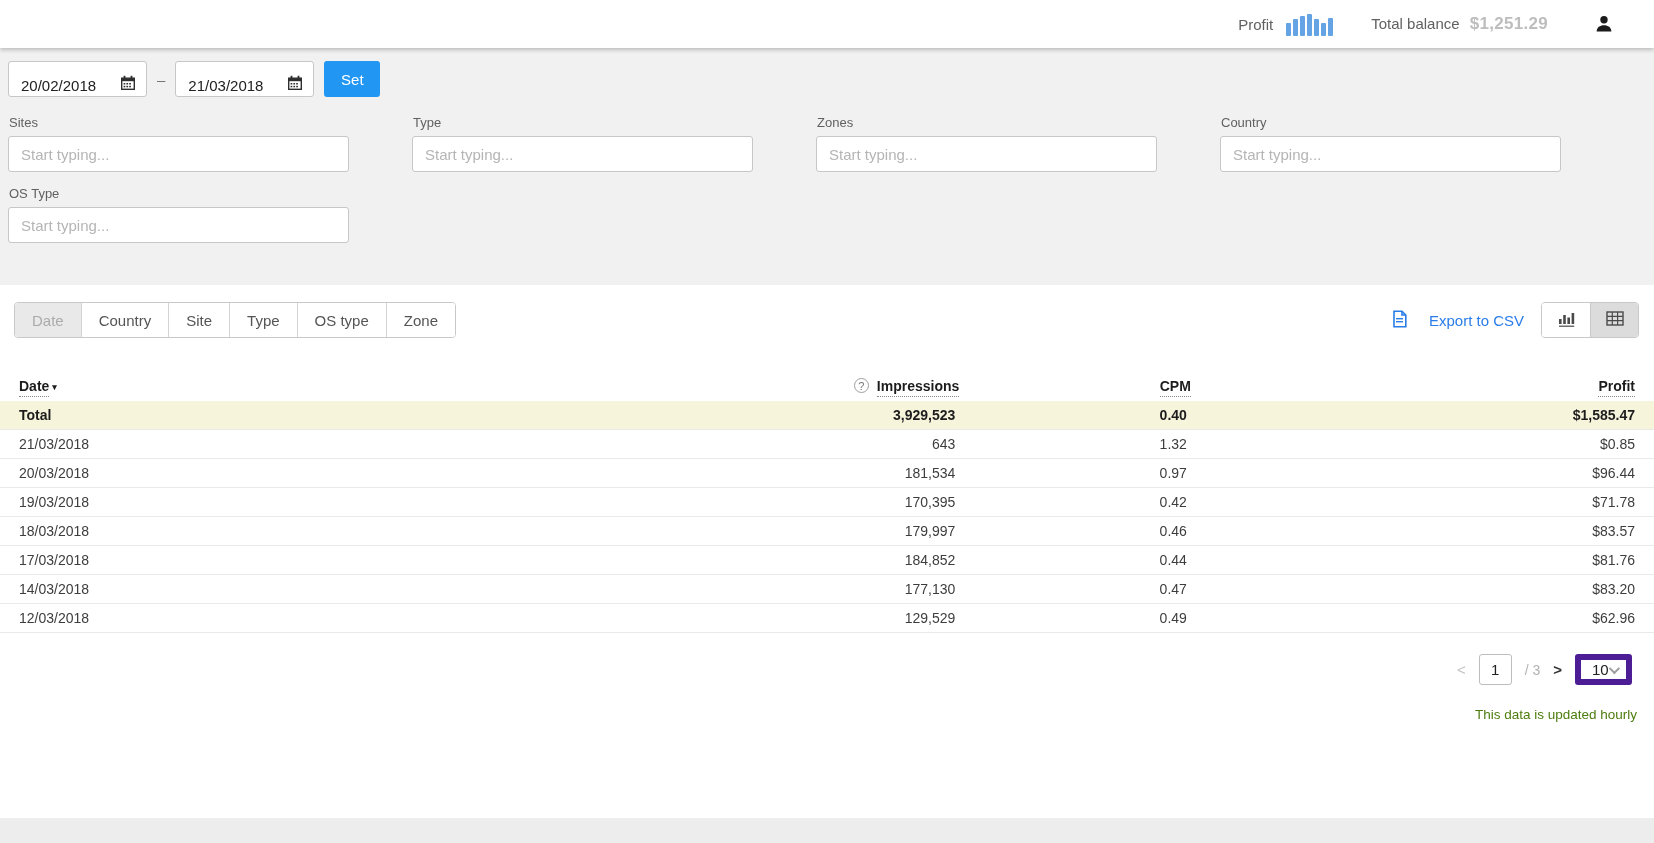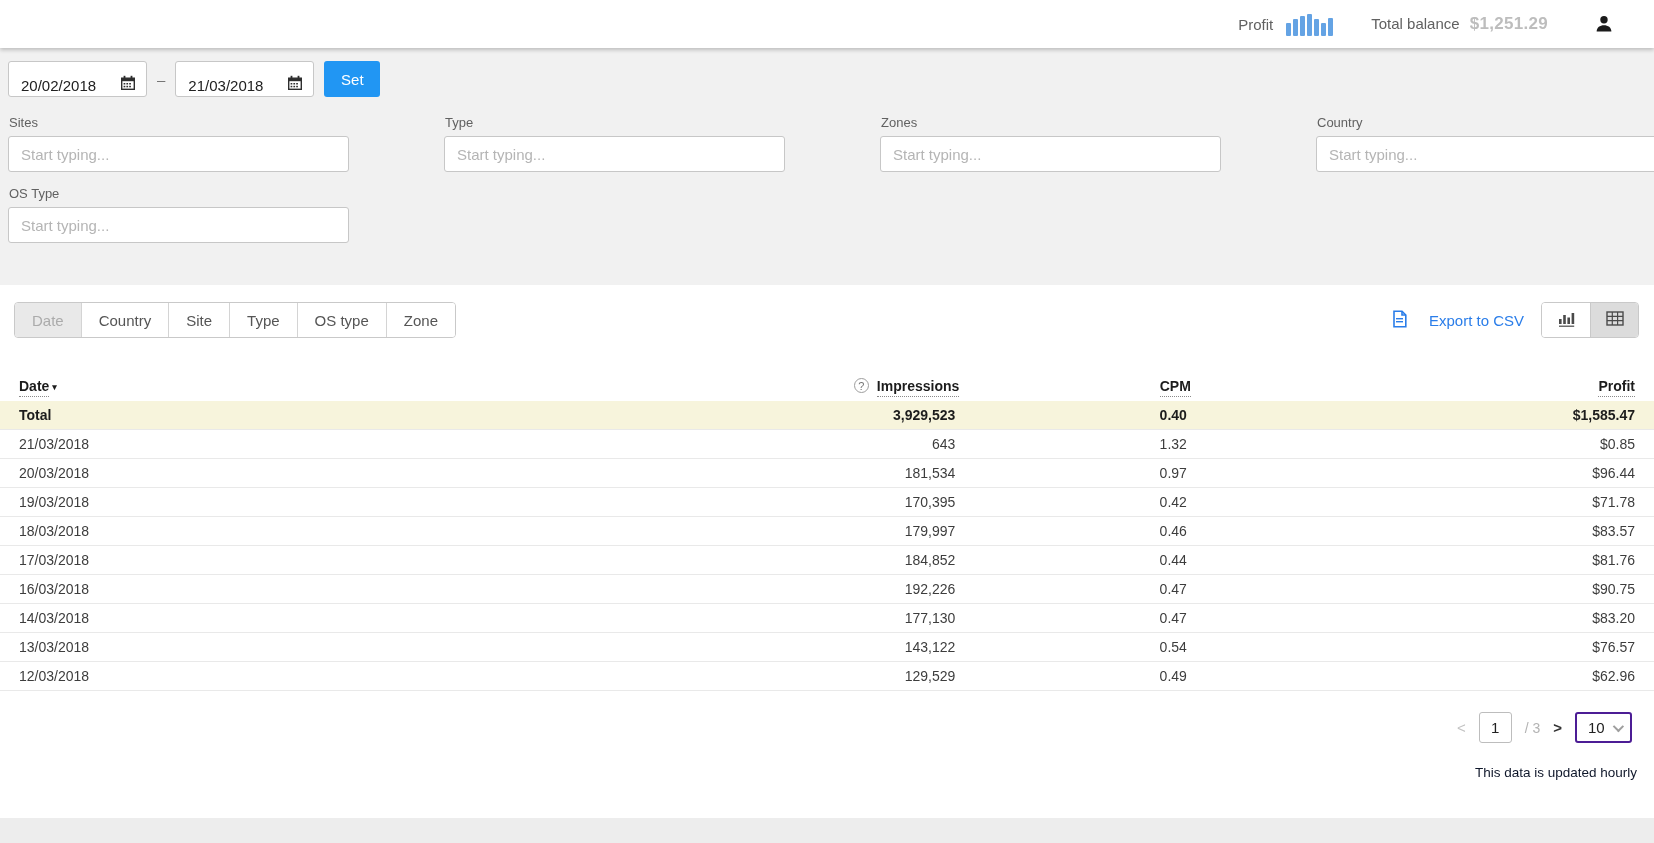--- a/index.html
+++ b/index.html
@@ -58,21 +58,21 @@
     background: #2196f3;
     color: #fff;
     border: none; border-radius: 3px;
     font-size: 15px;
     font-family: "Liberation Sans", sans-serif;
     cursor: pointer;
   }
   .fields-grid {
     display: grid;
     grid-template-columns: repeat(4, 341px);
-    column-gap: 95px;
+    column-gap: 63px;
     margin-top: 4px;
   }
   .field-label { font-size: 13px; color: #616161; margin: 14px 0 6px 1px; }
   .field-input {
     width: 100%; height: 36px;
     border: 1px solid #c7c7c7;
     border-radius: 3px;
     background: #fff;
     padding: 0 12px;
     font-size: 15px;
@@ -147,34 +147,34 @@
   .pg-next { color: #333; font-size: 15px; font-weight: bold; cursor: pointer; }
   .pg-input {
     width: 33px; height: 31px;
     border: 1px solid #bdbdbd; border-radius: 3px;
     text-align: center; font-size: 15px; color: #212121;
     font-family: "Liberation Sans", sans-serif; outline: none;
   }
   .pg-total { color: #b3b3b3; font-size: 14px; }
   .pg-size {
     width: 57px; height: 31px;
-    border: 2px solid #4c1d95; border-radius: 3px;
+    border: 6px solid #4c1d95; border-radius: 3px;
     display: flex; align-items: center; justify-content: space-between;
     padding: 0 9px 0 11px;
     font-size: 15px; color: #212121;
     cursor: pointer; background: #fff;
   }
   .chevron {
     width: 8px; height: 8px;
     border-right: 2px solid #9e9e9e; border-bottom: 2px solid #9e9e9e;
     transform: rotate(45deg) translateY(-2px);
   }
   .footer-note {
     text-align: right;
-    color: #0f172a; font-size: 13.5px;
+    color: #4d7c0f; font-size: 13.5px;
     margin: 22px 17px 0 0;
   }
 </style>
 </head>
 <body>
 
 <div class="topbar">
   <span class="topbar-label">Profit</span>
   <div class="mini-chart">
       <div class="bar" style="height: 13px;"></div>
@@ -369,36 +369,24 @@
           <td class="cell-cpm">0.46</td>
           <td class="cell-profit">$83.57</td>
         </tr>
         <tr>
           <td class="cell-date">17/03/2018</td>
           <td class="cell-impressions">184,852</td>
           <td class="cell-cpm">0.44</td>
           <td class="cell-profit">$81.76</td>
         </tr>
         <tr>
-          <td class="cell-date">16/03/2018</td>
-          <td class="cell-impressions">192,226</td>
-          <td class="cell-cpm">0.47</td>
-          <td class="cell-profit">$90.75</td>
-        </tr>
-        <tr>
           <td class="cell-date">14/03/2018</td>
           <td class="cell-impressions">177,130</td>
           <td class="cell-cpm">0.47</td>
           <td class="cell-profit">$83.20</td>
-        </tr>
-        <tr>
-          <td class="cell-date">13/03/2018</td>
-          <td class="cell-impressions">143,122</td>
-          <td class="cell-cpm">0.54</td>
-          <td class="cell-profit">$76.57</td>
         </tr>
         <tr>
           <td class="cell-date">12/03/2018</td>
           <td class="cell-impressions">129,529</td>
           <td class="cell-cpm">0.49</td>
           <td class="cell-profit">$62.96</td>
         </tr>
       </tbody>
   </table>
 

